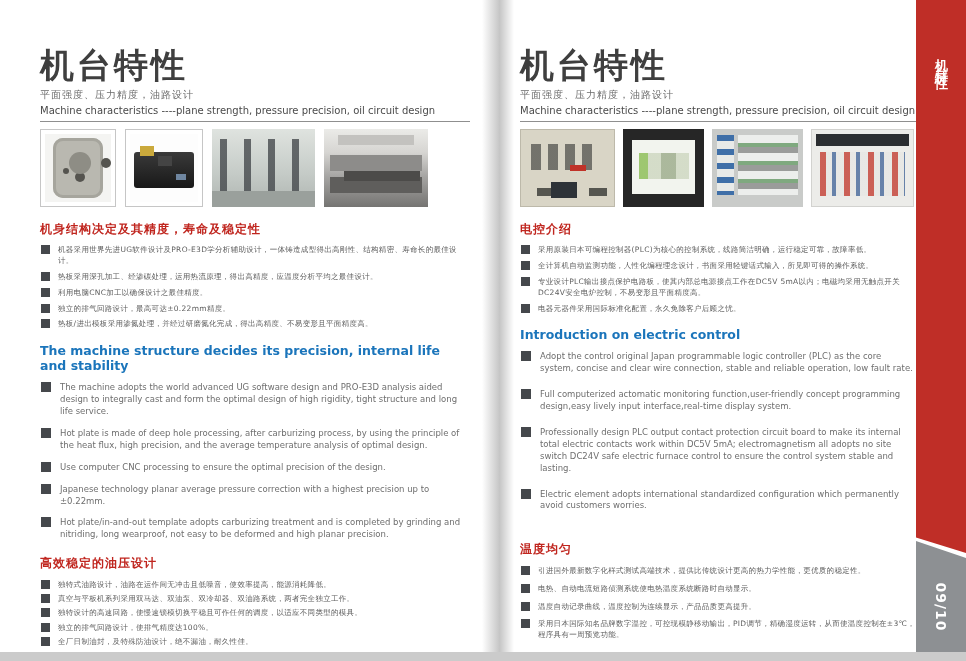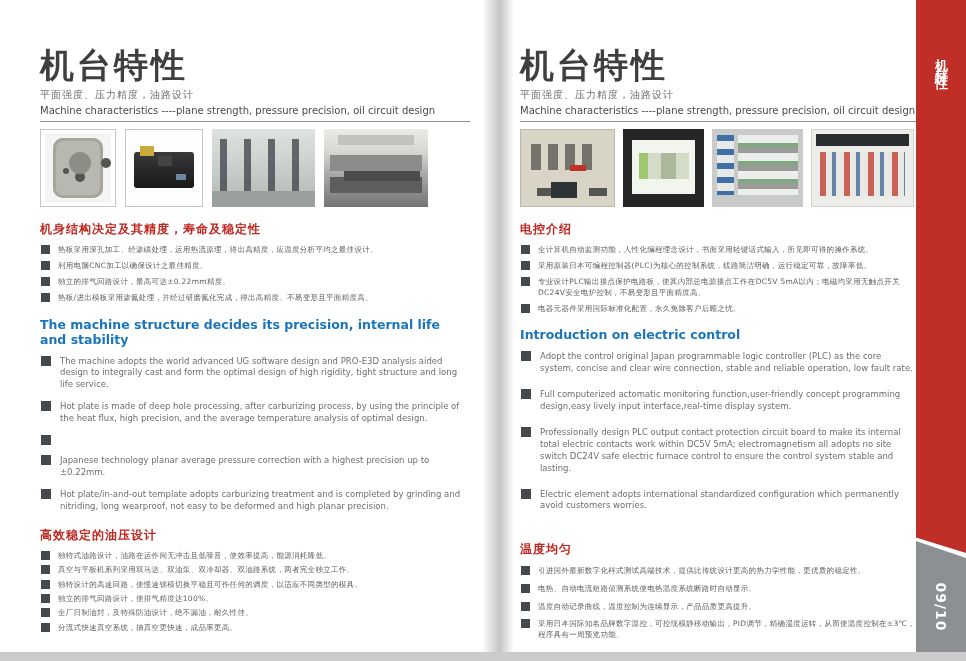--- a/index.html
+++ b/index.html
@@ -125,20 +125,24 @@
       </div>
     <div class="thumb t-l3"></div>
     <div class="thumb t-l4"></div>
   </div>
   <div class="sections">
 
   <section class="section">
       <h3 class="sec-heading">机身结构决定及其精度，寿命及稳定性</h3>
       <ul class="bullets">
 
+      <li class="bullet">
+          <span class="sq"></span>
+          <span class="bt">机器采用世界先进UG软件设计及PRO-E3D学分析辅助设计，一体铸造成型得出高刚性、结构精密、寿命长的最佳设计。</span>
+        </li>
           <li class="bullet">
           <span class="sq"></span>
           <span class="bt">热板采用深孔加工、经渗碳处理，运用热流原理，得出高精度，应温度分析平均之最佳设计。</span>
         </li>
           <li class="bullet">
           <span class="sq"></span>
           <span class="bt">利用电脑CNC加工以确保设计之最佳精度。</span>
         </li>
           <li class="bullet">
           <span class="sq"></span>
@@ -157,20 +161,21 @@
       <li class="bullet">
           <span class="sq"></span>
           <span class="bt">The machine adopts the world advanced UG software design and PRO-E3D analysis aided design to integrally cast and form the optimal design of high rigidity, tight structure and long life service.</span>
         </li>
           <li class="bullet">
           <span class="sq"></span>
           <span class="bt">Hot plate is made of deep hole processing, after carburizing process, by using the principle of the heat flux, high precision, and the average temperature analysis of optimal design.</span>
         </li>
           <li class="bullet">
           <span class="sq"></span>
+          <span class="bt">Use computer CNC processing to ensure the optimal precision of the design.</span>
         </li>
           <li class="bullet">
           <span class="sq"></span>
           <span class="bt">Japanese technology planar average pressure correction with a highest precision up to ±0.22mm.</span>
         </li>
           <li class="bullet">
           <span class="sq"></span>
           <span class="bt">Hot plate/in-and-out template adopts carburizing treatment and is completed by grinding and nitriding, long wearproof, not easy to be deformed and high planar precision.</span>
         </li>
         </ul>
@@ -224,25 +229,25 @@
     <div class="thumb t-r4"></div>
   </div>
   <div class="sections">
 
   <section class="section">
       <h3 class="sec-heading">电控介绍</h3>
       <ul class="bullets">
 
       <li class="bullet">
           <span class="sq"></span>
+          <span class="bt">采用原装日本可编程控制器(PLC)为核心的控制系统，线路简洁明确，运行稳定可靠，故障率低。</span>
+        </li>
+          <li class="bullet">
+          <span class="sq"></span>
           <span class="bt">全计算机自动监测功能，人性化编程理念设计，书面采用轻键话式输入，所见即可得的操作系统。</span>
-        </li>
-          <li class="bullet">
-          <span class="sq"></span>
-          <span class="bt">采用原装日本可编程控制器(PLC)为核心的控制系统，线路简洁明确，运行稳定可靠，故障率低。</span>
         </li>
           <li class="bullet">
           <span class="sq"></span>
           <span class="bt">专业设计PLC输出接点保护电路板，使其内部总电源接点工作在DC5V 5mA以内；电磁均采用无触点开关DC24V安全电炉控制，不易变形且平面精度高。</span>
         </li>
           <li class="bullet">
           <span class="sq"></span>
           <span class="bt">电器元器件采用国际标准化配置，永久免除客户后顾之忧。</span>
         </li>
         </ul>

